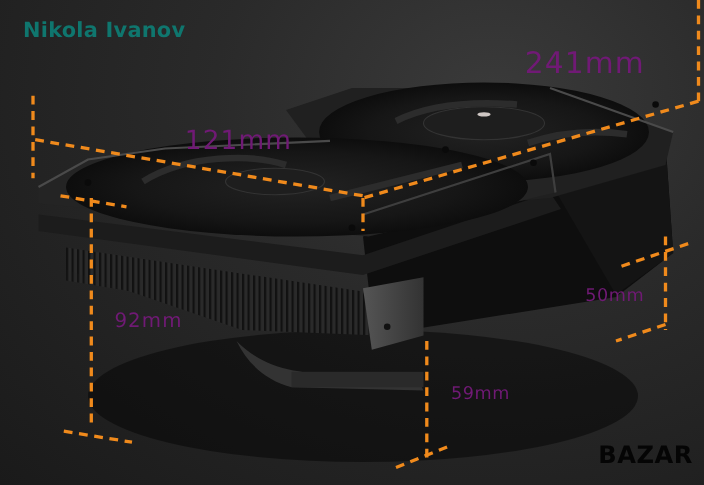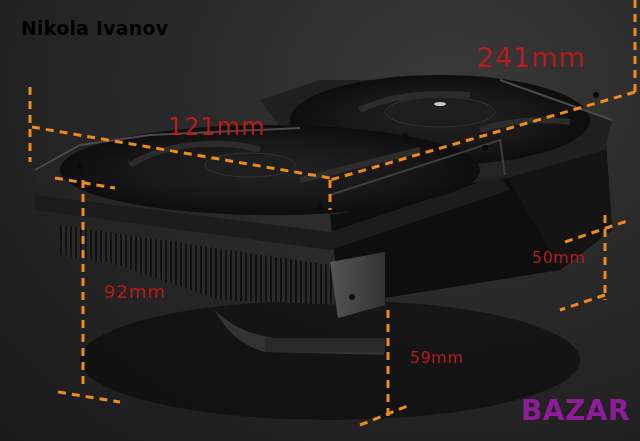--- a/index.html
+++ b/index.html
@@ -4,34 +4,34 @@
   <style>
     html, body { margin: 0; padding: 0; }
     body {
       width: 640px; height: 441px; overflow: hidden; position: relative;
       background: radial-gradient(ellipse at 70% 20%, #3a3a3a 0%, #2a2a2a 40%, #1a1a1a 100%);
       font-family: "DejaVu Sans", sans-serif;
     }
     .stage { position: absolute; inset: 0; }
     .seller {
       position: absolute; left: 21px; top: 17px;
-      color: #000000; font-weight: bold; font-size: 19px; letter-spacing: 0.2px;
+      color: #0f766e; font-weight: bold; font-size: 19px; letter-spacing: 0.2px;
     }
     .dim {
-      position: absolute; color: #b91c1c; font-family: "DejaVu Sans", sans-serif;
+      position: absolute; color: #701a75; font-family: "DejaVu Sans", sans-serif;
       letter-spacing: 1px;
     }
     .dim-241 { left: 477px; top: 42px; font-size: 27px; }
     .dim-121 { left: 168px; top: 113px; font-size: 24px; text-align: right; }
     .dim-92  { left: 104px; top: 281px; font-size: 18px; }
-    .dim-50  { left: 532px; top: 248px; font-size: 16px; letter-spacing: 0.5px; }
+    .dim-50  { left: 532px; top: 259px; font-size: 16px; letter-spacing: 0.5px; }
     .dim-59  { left: 397px; top: 348px; font-size: 16px; letter-spacing: 0.5px; margin-left: 13px; }
     .watermark {
       position: absolute; right: 10px; bottom: 14px;
-      color: #a21caf; font-weight: bold; font-size: 28px; letter-spacing: 0.5px;
+      color: #000000; font-weight: bold; font-size: 22px; letter-spacing: 0.5px;
       font-family: "DejaVu Sans", sans-serif; opacity: 0.85;
     }
     svg.product { position: absolute; left: 0; top: 0; }
   </style>
 </head>
 <body>
 
 <div class="stage">
 
   <svg class="product" width="640" height="441" viewBox="0 0 640 441">

